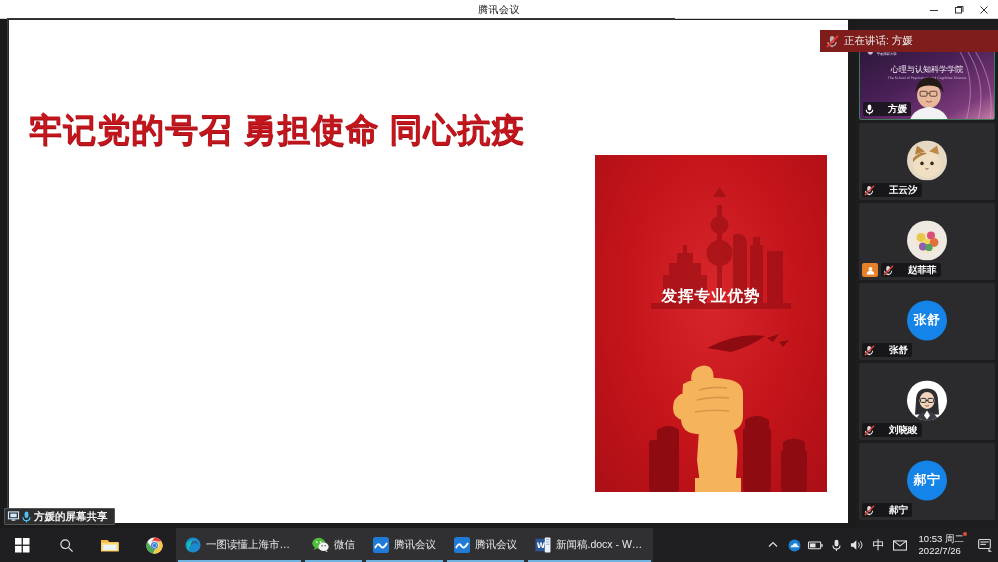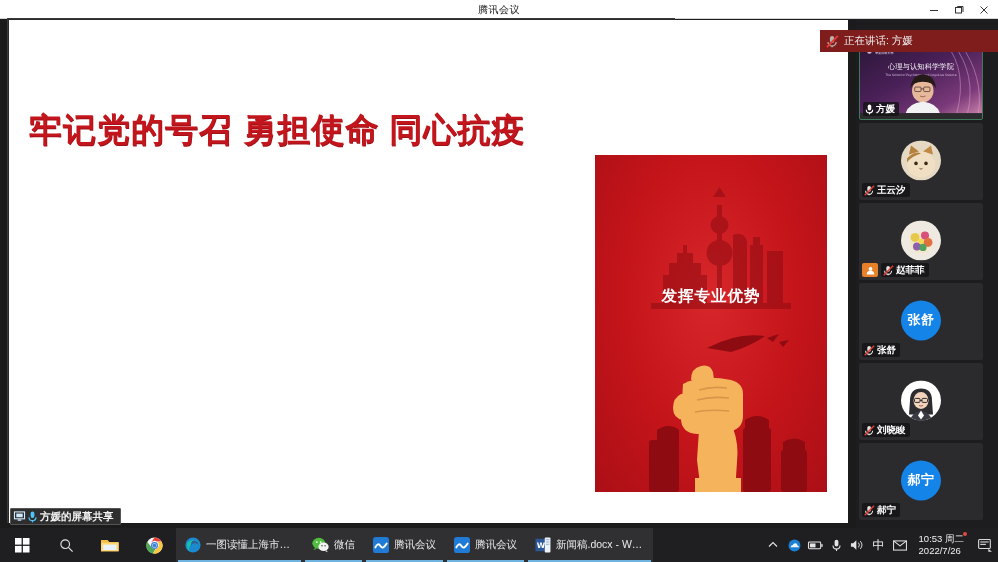--- a/index.html
+++ b/index.html
@@ -67,50 +67,50 @@
   .poster-lines {
     position:absolute; left:0; top:130px; width:232px;
     text-align:center; color:#fff; font-weight:bold;
   }
   .poster-l1 { font-size:15.5px; letter-spacing:1px; line-height:21px; }
   .poster-l2 { font-size:15.5px; letter-spacing:.3px; line-height:21px; }
   .fistwrap { position:absolute; left:0; bottom:0; width:232px; height:160px; }
 
   
   .share-pill {
-    position:absolute; left:10px; top:508px; height:17px;
+    position:absolute; left:4px; top:508px; height:17px;
     background:#2e2e2e; border:1px solid #555; border-radius:1px;
     display:flex; align-items:center; gap:3px; padding:0 6px 0 3px;
     z-index:6;
   }
   .share-pill .lbl { font-size:10.5px; color:#f2f2f2; font-weight:bold; white-space:nowrap; }
 
   
   .rail {
     position:absolute; right:0; top:19px; width:142px; height:509px;
     background:#1d1d1f;
   }
   .speaking-bar {
     position:absolute; right:0; top:30px; width:178px; height:22px;
     background:#7f1d1d; display:flex; align-items:center; gap:5px;
     padding-left:6px; z-index:5;
   }
   .speaking-bar .sp-txt { font-size:10.5px; color:#ececec; white-space:nowrap; }
 
   .tiles { position:absolute; left:0; top:22px; width:142px; height:487px; padding:2px 3px; }
   .tile {
-    position:relative; width:124px; height:77px; margin-bottom:3px;
+    position:relative; width:136px; height:77px; margin-bottom:3px;
     background:#2b2b2d; border-radius:2px; overflow:hidden;
   }
   .tile.active { border:1.5px solid #3f7a5a; }
   .tile.video .vidbg { position:absolute; inset:0; }
   .namechip {
     position:absolute; left:3px; bottom:3px; height:14px;
     background:rgba(20,20,22,.82); border-radius:2px;
-    display:flex; align-items:center; gap:2px; padding:0 4px 0 2px;
+    display:flex; align-items:center; gap:14px; padding:0 4px 0 2px;
     max-width:100px;
   }
   .namechip .nm { font-size:9.5px; color:#fff; white-space:nowrap; font-weight:bold; }
   .hostbadge {
     position:absolute; left:3px; bottom:3px; width:16px; height:14px;
     background:#e8802a; border-radius:2px; display:flex;
     align-items:center; justify-content:center;
   }
   .namechip.with-host { left:22px; }
 

